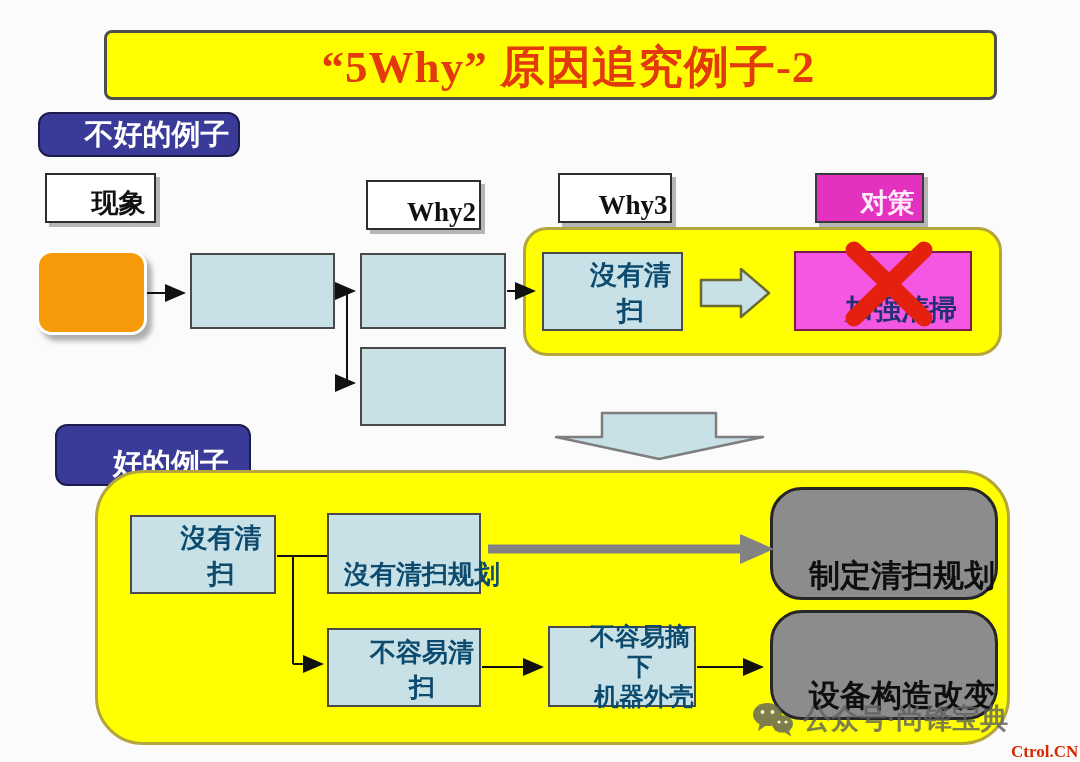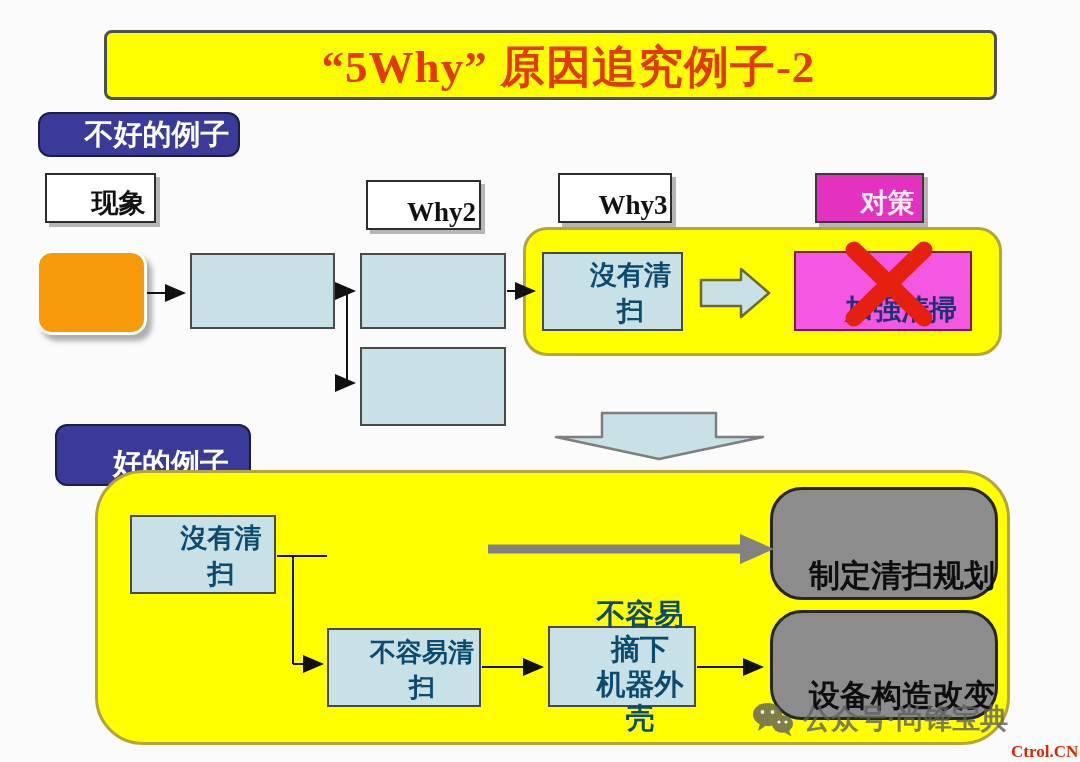--- a/index.html
+++ b/index.html
@@ -50,21 +50,21 @@
   .panel-bad{left:523px;top:227px;width:479px;height:129px;border-radius:24px;}
   .panel-good{left:95px;top:470px;width:915px;height:275px;border-radius:48px;}
   .magenta-box{
     left:794px;top:251px;width:178px;height:80px;background:#F457E2;
     border:2px solid #7c1a4c;font-size:28px;font-weight:bold;color:#203070;
   }
   .gray-box{
     background:#8C8C8C;border:3px solid #262626;border-radius:32px;
     font-size:31px;font-weight:bold;color:#0e0e0e;
   }
-  .two-line{font-size:29px;line-height:1.2;flex-direction:column;}
+  .two-line{font-size:25px;line-height:1.2;flex-direction:column;}
 
   
   .watermark{
     left:752px;top:700px;display:flex;align-items:center;gap:9px;
     color:rgba(95,95,95,.8);font-size:28px;font-weight:bold;
     font-family:"Liberation Sans","DejaVu Sans",sans-serif;
   }
   .site-credit{
     left:1011px;top:742px;font-size:17px;color:#D92800;font-weight:bold;
   }
@@ -110,20 +110,23 @@
   </div>
 
   <div class="abs center badge badge-good">
     <span>好的例子</span>
   </div>
 
   <div class="abs yellow-panel panel-good"></div>
 
   <div class="abs center blue-box" style="left:130px;top:515px;width:146px;height:79px;">
     <span>沒有清扫</span>
+  </div>
+  <div class="abs center blue-box" style="left:327px;top:513px;width:154px;height:81px;font-size:26px;white-space:nowrap;">
+    <span>沒有清扫规划</span>
   </div>
   <div class="abs center gray-box" style="left:770px;top:487px;width:228px;height:113px;">
     <span>制定清扫规划</span>
   </div>
   <div class="abs center blue-box" style="left:327px;top:628px;width:154px;height:79px;font-size:26px;">
     <span>不容易清扫</span>
   </div>
   <div class="abs center blue-box two-line" style="left:548px;top:626px;width:148px;height:81px;">
     <span>不容易摘下</span>
     <span>机器外壳</span>

